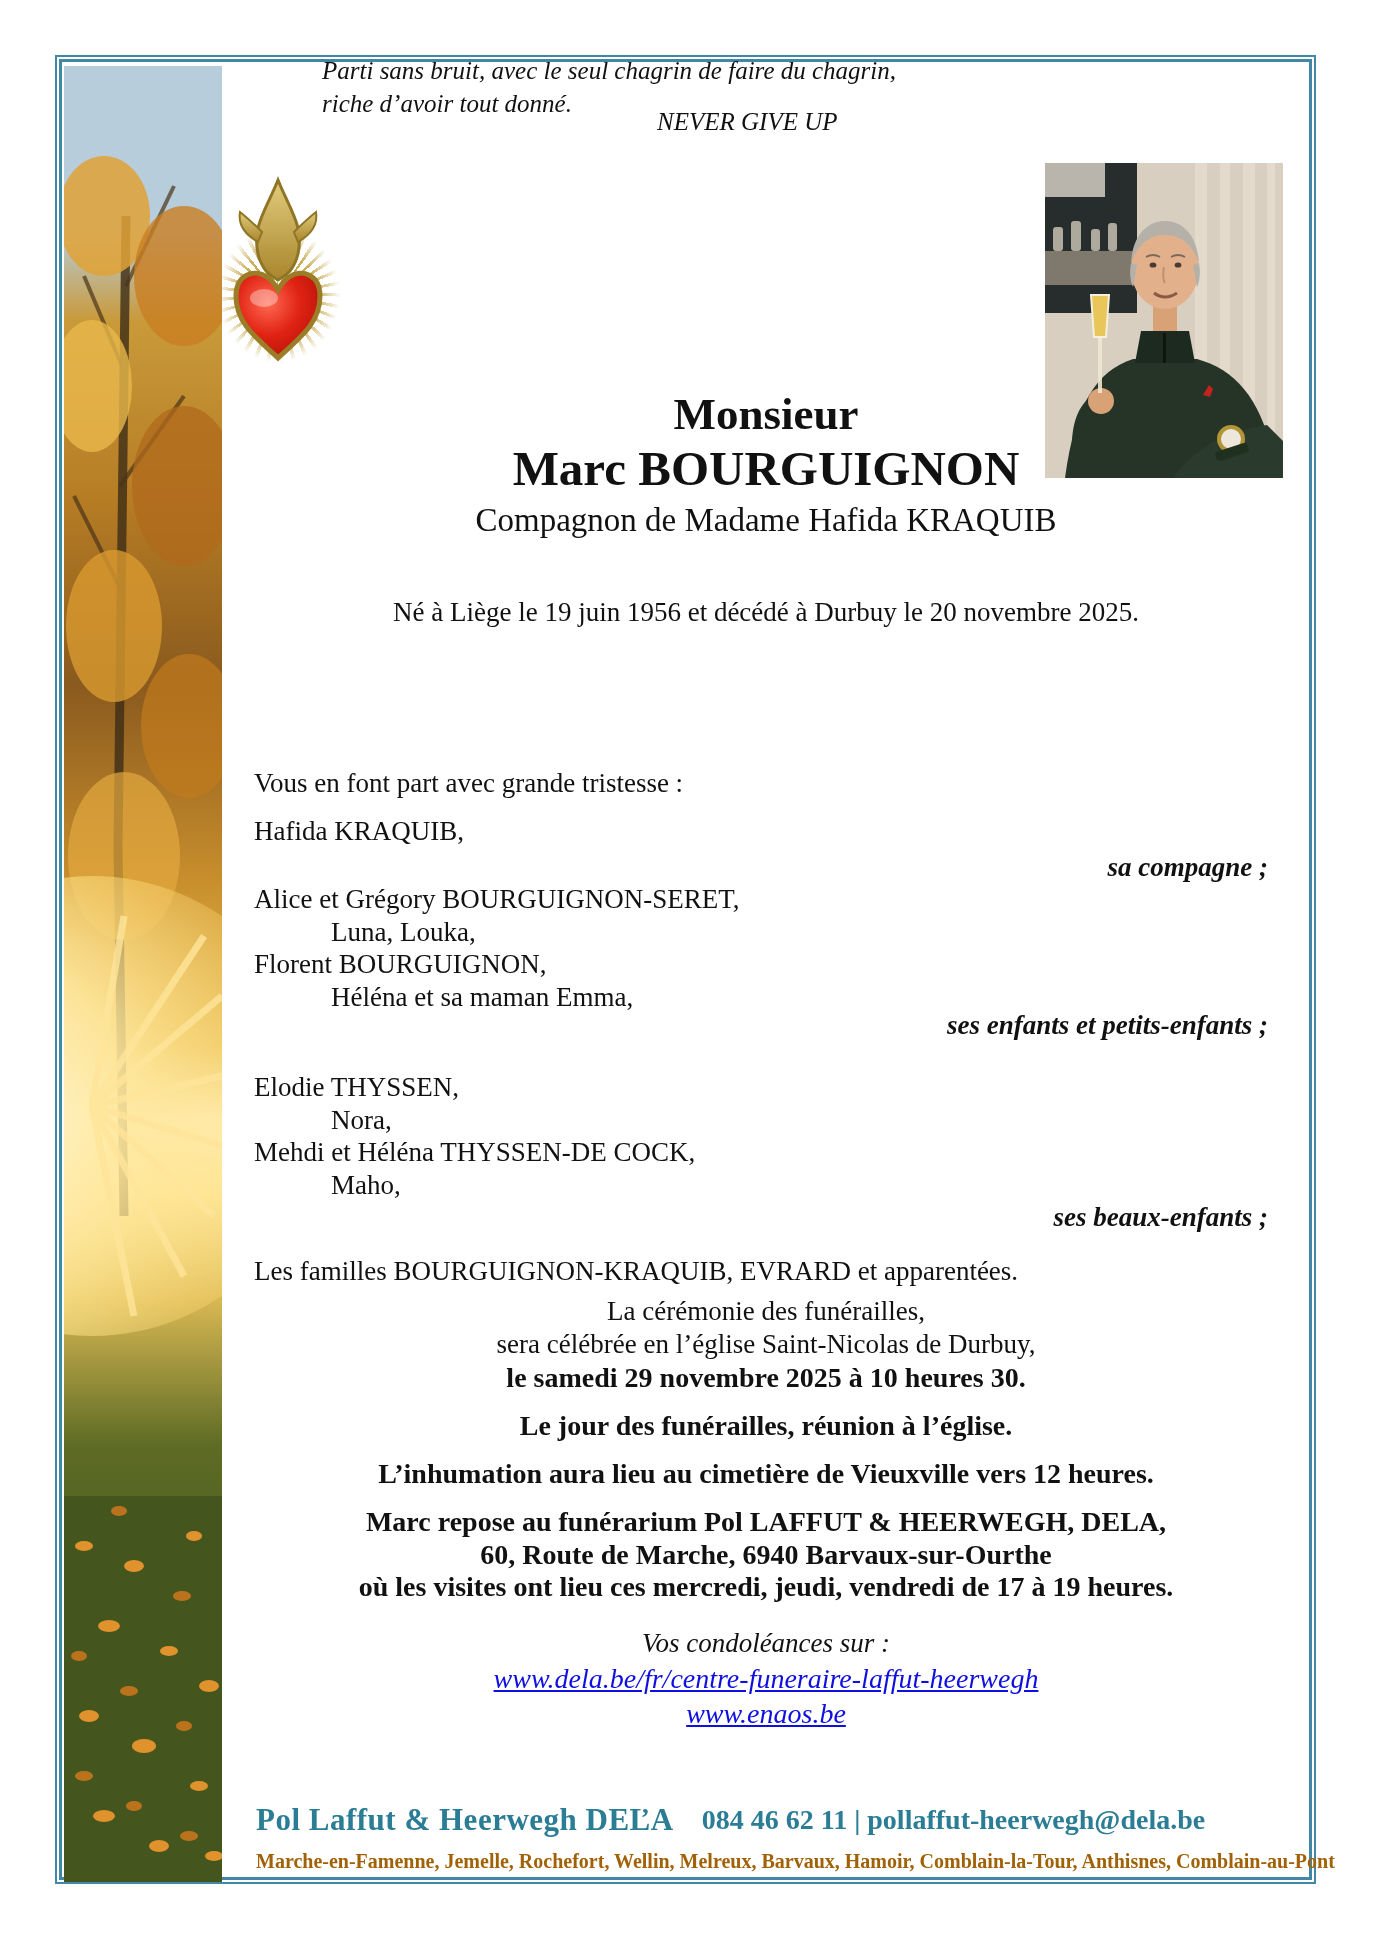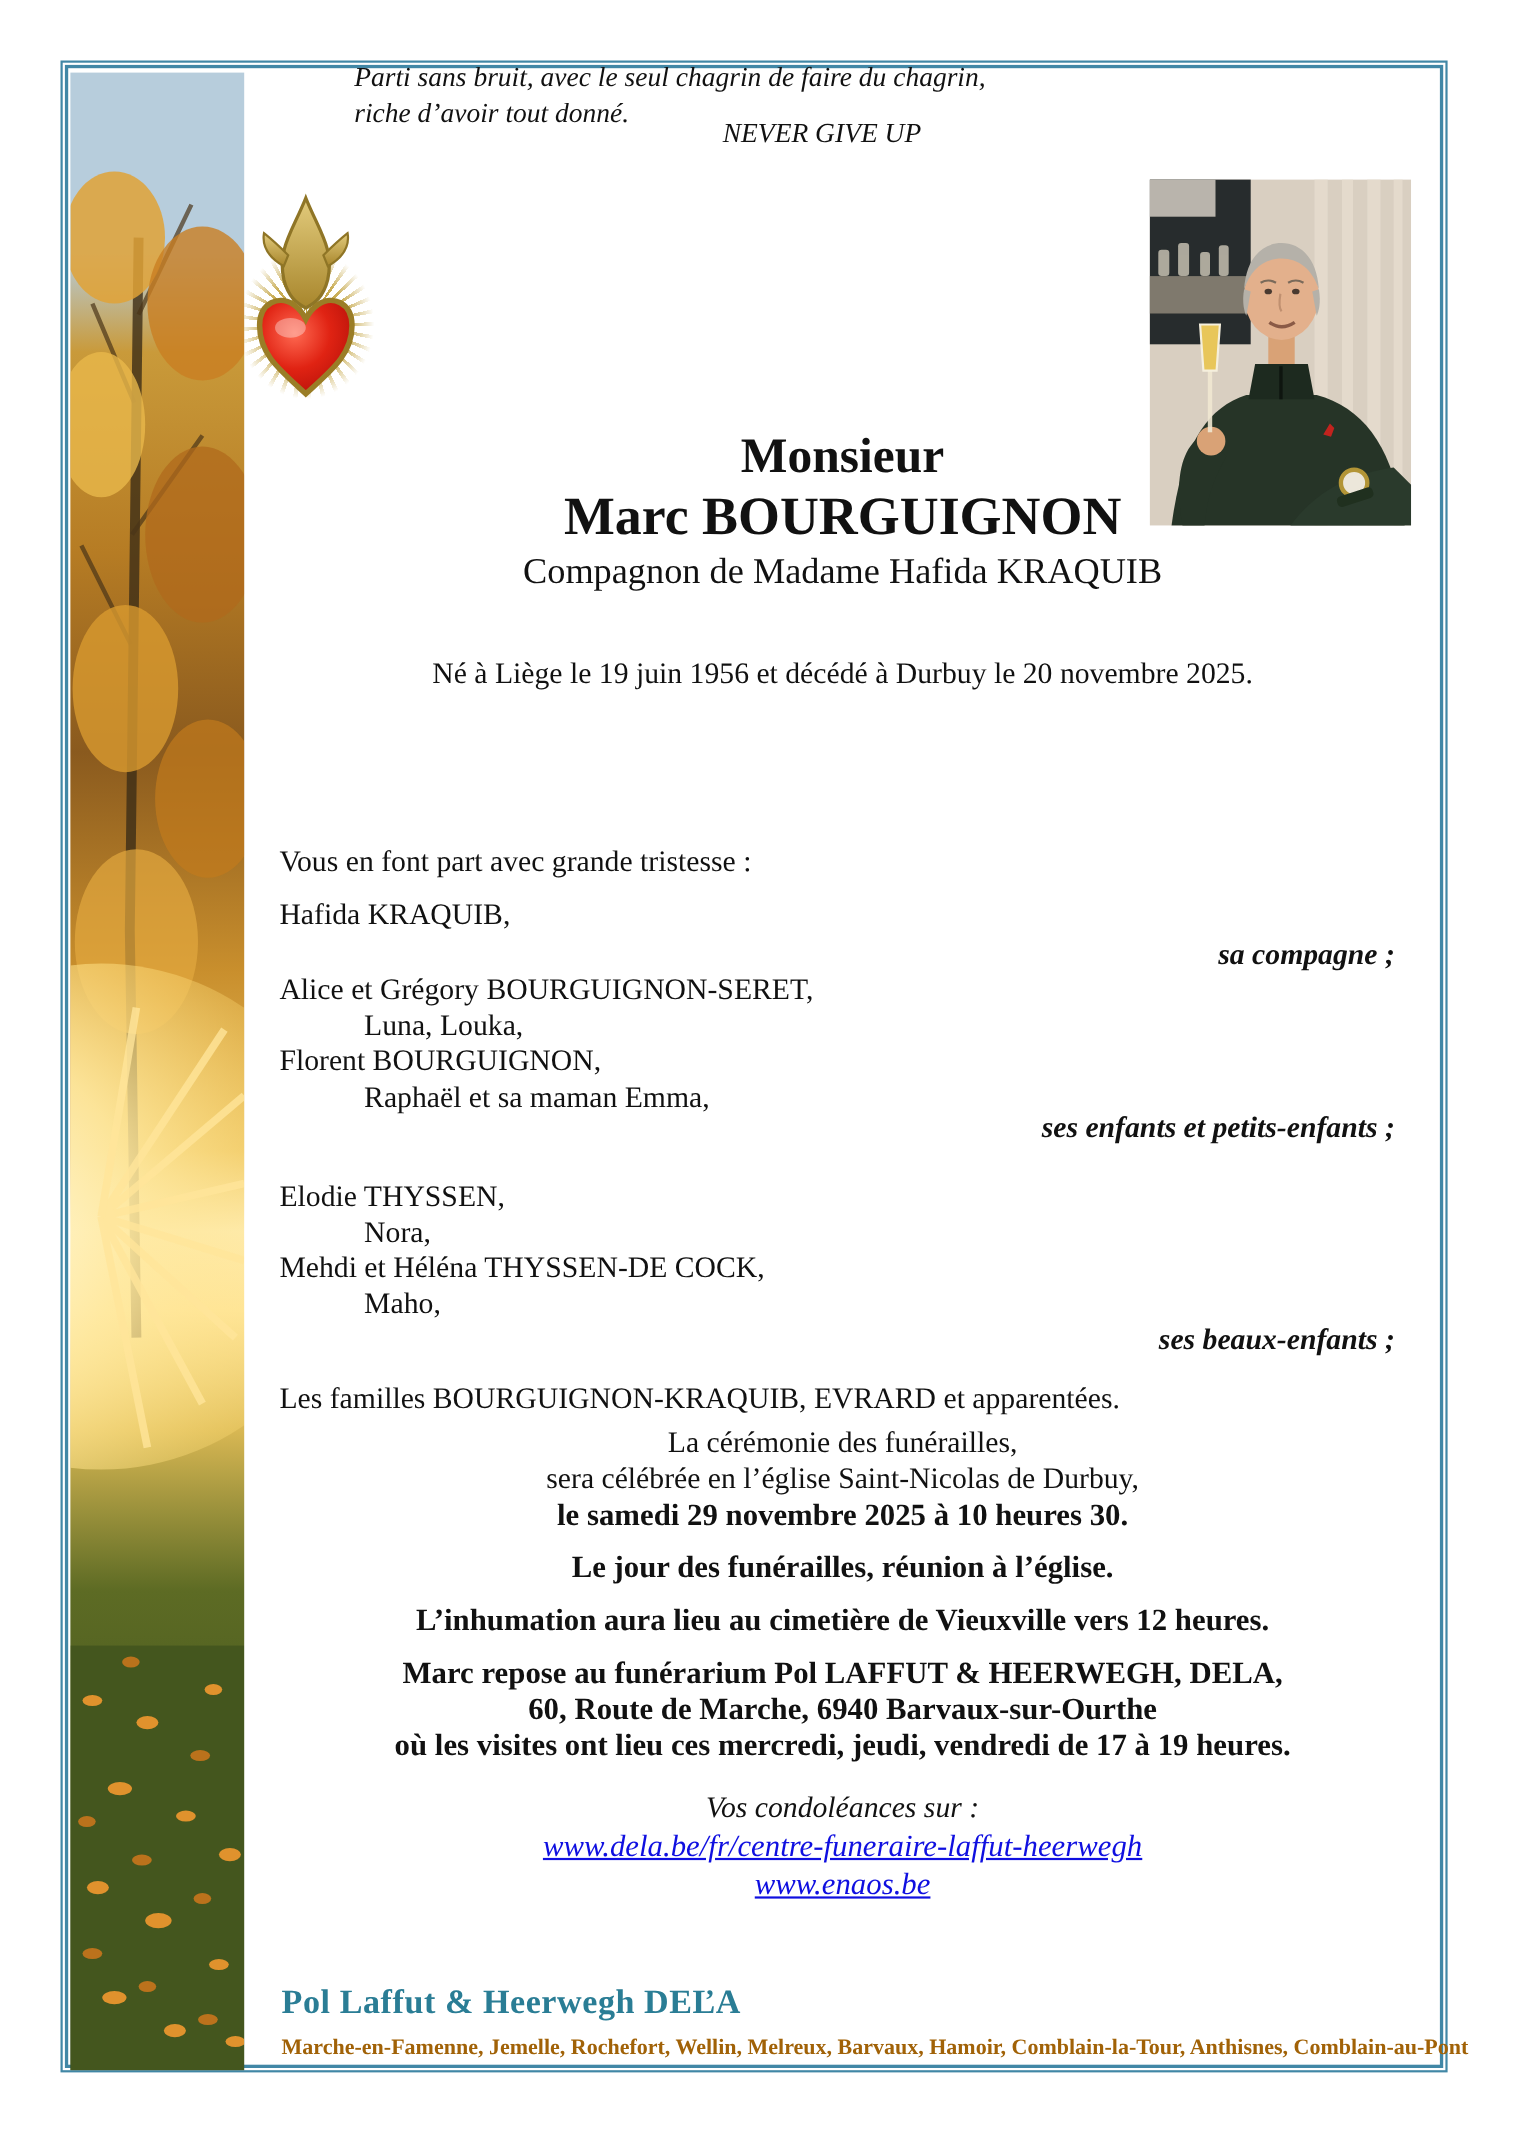--- a/index.html
+++ b/index.html
@@ -233,21 +233,21 @@
 <div class="ctr" id="title2">Marc BOURGUIGNON</div>
 <div class="ctr" id="subtitle">Compagnon de Madame Hafida KRAQUIB</div>
 <div class="ctr" id="dates">Né à Liège le 19 juin 1956 et décédé à Durbuy le 20 novembre 2025.</div>
 
 <div class="fam" id="intro">Vous en font part avec grande tristesse :</div>
 <div class="fam" id="l0">Hafida KRAQUIB,</div>
 <div class="role" id="l1">sa compagne ;</div>
 <div class="fam" id="l2">Alice et Grégory BOURGUIGNON-SERET,</div>
 <div class="fam ind" id="l3">Luna, Louka,</div>
 <div class="fam" id="l4">Florent BOURGUIGNON,</div>
-<div class="fam ind" id="l5">Raphaël et sa maman Emma,</div>
+<div class="fam ind" id="l5">Héléna et sa maman Emma,</div>
 <div class="role" id="l6">ses enfants et petits-enfants ;</div>
 <div class="fam" id="l7">Elodie THYSSEN,</div>
 <div class="fam ind" id="l8">Nora,</div>
 <div class="fam" id="l9">Mehdi et Héléna THYSSEN-DE COCK,</div>
 <div class="fam ind" id="l10">Maho,</div>
 <div class="role" id="l11">ses beaux-enfants ;</div>
 <div class="fam" id="families">Les familles BOURGUIGNON-KRAQUIB, EVRARD et apparentées.</div>
 
 <div class="ctr cer" id="c1">La cérémonie des funérailles,</div>
 <div class="ctr cer" id="c2">sera célébrée en l’église Saint-Nicolas de Durbuy,</div>
@@ -257,14 +257,15 @@
 <div class="ctr cerb" id="c6">Marc repose au funérarium Pol LAFFUT &amp; HEERWEGH, DELA,</div>
 <div class="ctr cerb" id="c7">60, Route de Marche, 6940 Barvaux-sur-Ourthe</div>
 <div class="ctr cerb" id="c8">où les visites ont lieu ces mercredi, jeudi, vendredi de 17 à 19 heures.</div>
 
 <div class="ctr" id="condl">Vos condoléances sur :</div>
 <div class="ctr lnk" id="lk1"><a>www.dela.be/fr/centre-funeraire-laffut-heerwegh</a></div>
 <div class="ctr lnk" id="lk2"><a>www.enaos.be</a></div>
 
 <div class="footer-row">
   <span class="brand">Pol Laffut &amp; Heerwegh DEĽA</span>
+  <span class="contact">084 46 62 11 | pollaffut-heerwegh@dela.be</span>
 </div>
 <div class="locations">Marche-en-Famenne, Jemelle, Rochefort, Wellin, Melreux, Barvaux, Hamoir, Comblain-la-Tour, Anthisnes, Comblain-au-Pont</div>
 
 </body></html>

